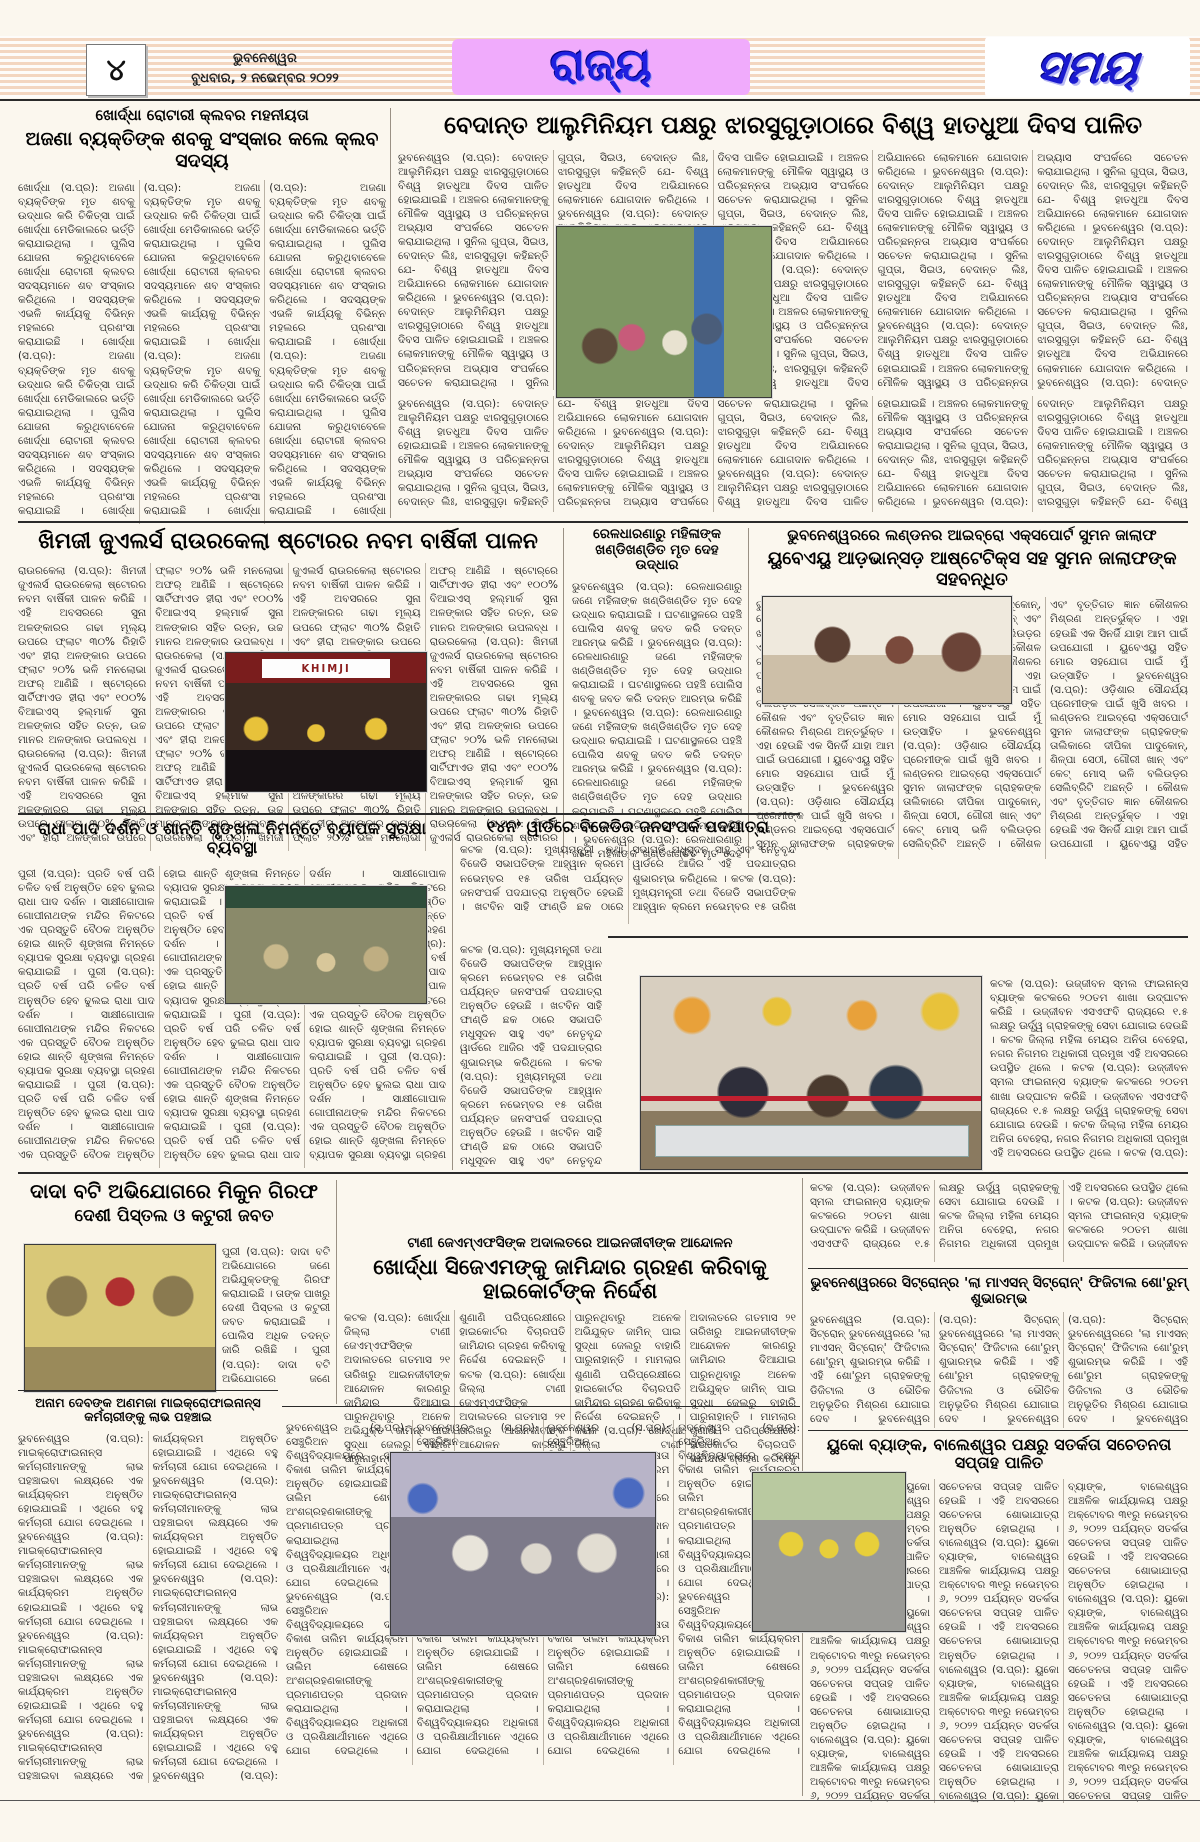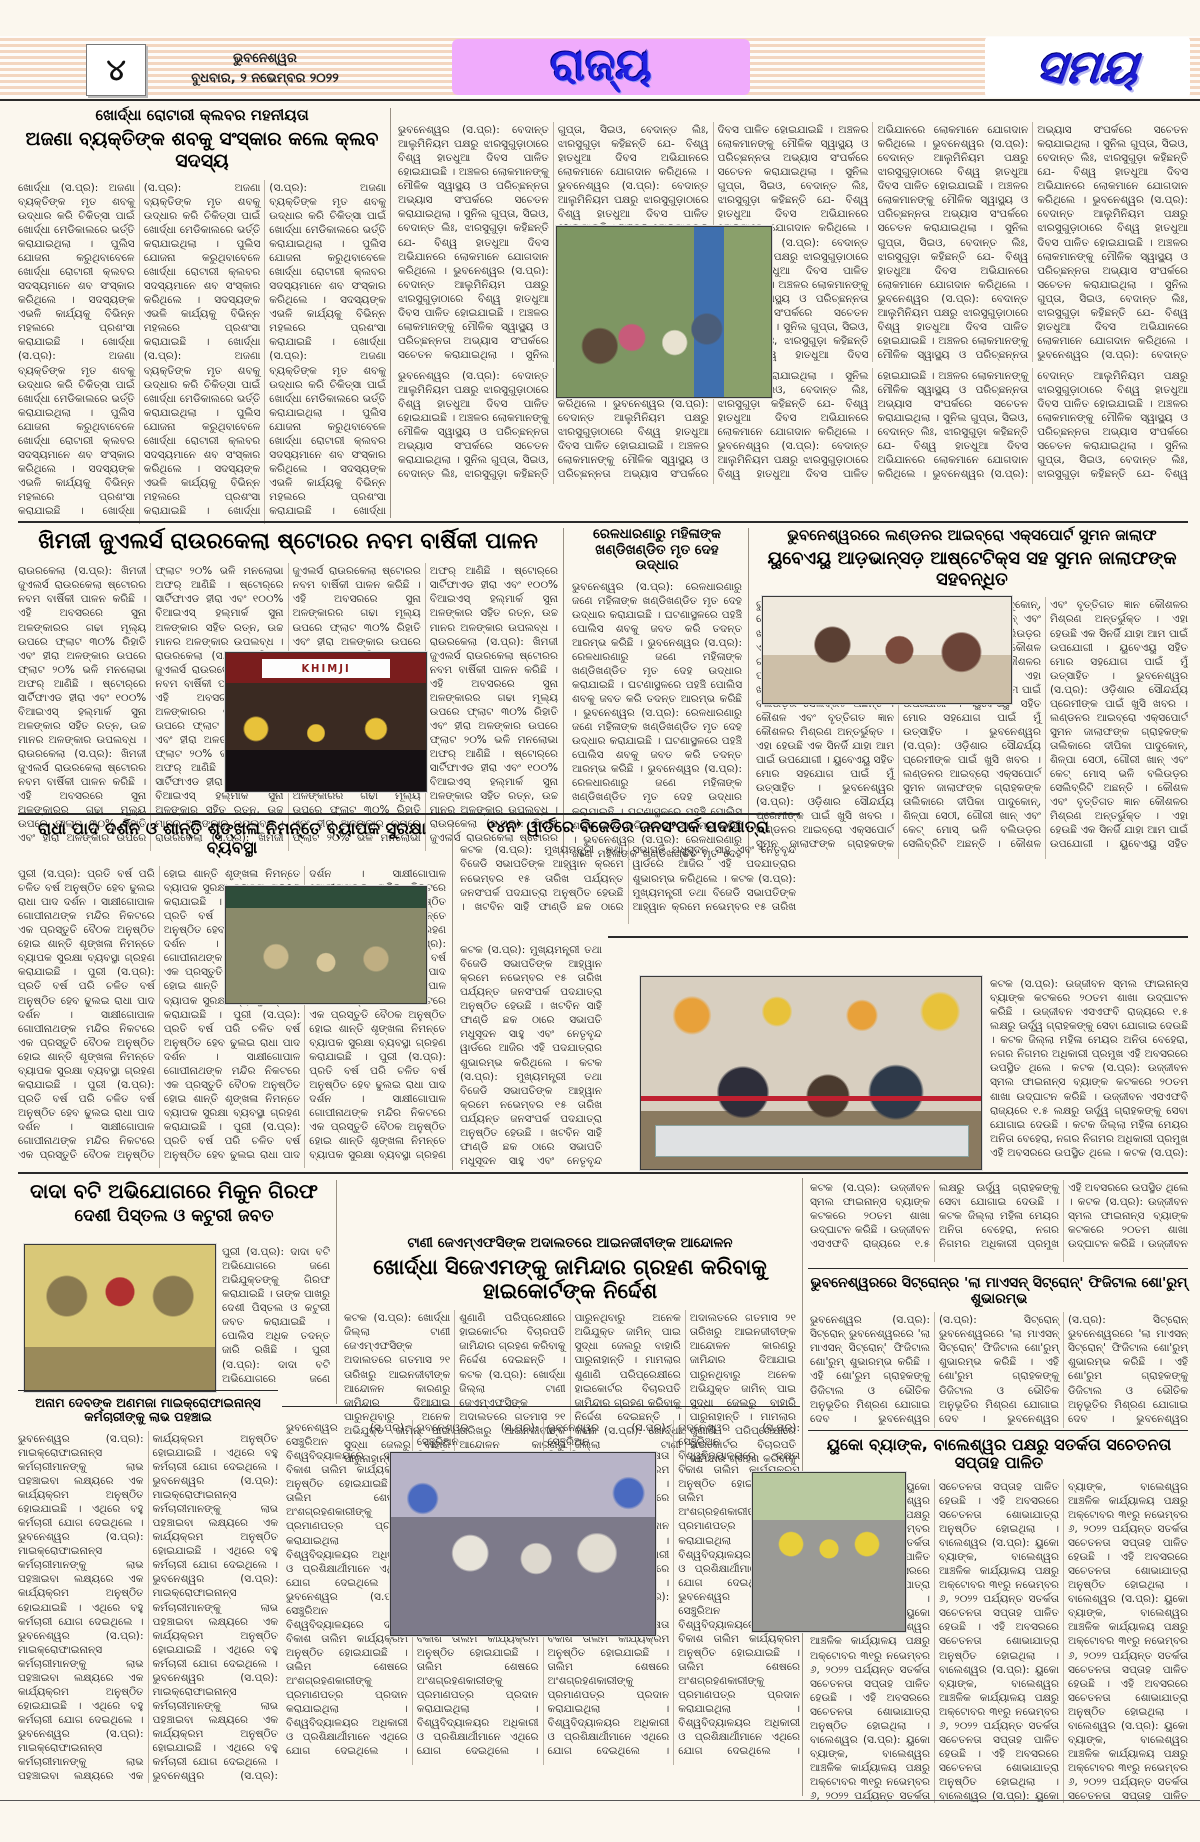--- a/index.html
+++ b/index.html
@@ -104,20 +104,21 @@
   <div class="hr" style="left:0;top:99px;width:1200px;"></div>
 
   <div class="art" style="left:18px;top:106px;width:368px;">
     <div class="kicker" style="font-size:15px;">ଖୋର୍ଦ୍ଧା ରୋଟାରୀ କ୍ଲବର ମହନୀୟତା</div>
     <div class="hl" style="font-size:19px;margin-top:4px;">ଅଜଣା ବ୍ୟକ୍ତିଙ୍କ ଶବକୁ ସଂସ୍କାର କଲେ କ୍ଲବ ସଦସ୍ୟ</div>
     <div class="body c3" style="margin-top:8px;height:344px;">ଖୋର୍ଦ୍ଧା (ସ.ପ୍ର): ଅଜଣା ବ୍ୟକ୍ତିଙ୍କ ମୃତ ଶବକୁ ଉଦ୍ଧାର କରି ଚିକିତ୍ସା ପାଇଁ ଖୋର୍ଦ୍ଧା ମେଡିକାଲରେ ଭର୍ତ୍ତି କରାଯାଇଥିଲା । ପୁଲିସ ଯୋଜନା କରୁଥିବାବେଳେ ଖୋର୍ଦ୍ଧା ରୋଟାରୀ କ୍ଲବର ସଦସ୍ୟମାନେ ଶବ ସଂସ୍କାର କରିଥିଲେ । ସଦସ୍ୟଙ୍କ ଏଭଳି କାର୍ଯ୍ୟକୁ ବିଭିନ୍ନ ମହଲରେ ପ୍ରଶଂସା କରାଯାଇଛି । ଖୋର୍ଦ୍ଧା (ସ.ପ୍ର): ଅଜଣା ବ୍ୟକ୍ତିଙ୍କ ମୃତ ଶବକୁ ଉଦ୍ଧାର କରି ଚିକିତ୍ସା ପାଇଁ ଖୋର୍ଦ୍ଧା ମେଡିକାଲରେ ଭର୍ତ୍ତି କରାଯାଇଥିଲା । ପୁଲିସ ଯୋଜନା କରୁଥିବାବେଳେ ଖୋର୍ଦ୍ଧା ରୋଟାରୀ କ୍ଲବର ସଦସ୍ୟମାନେ ଶବ ସଂସ୍କାର କରିଥିଲେ । ସଦସ୍ୟଙ୍କ ଏଭଳି କାର୍ଯ୍ୟକୁ ବିଭିନ୍ନ ମହଲରେ ପ୍ରଶଂସା କରାଯାଇଛି । ଖୋର୍ଦ୍ଧା (ସ.ପ୍ର): ଅଜଣା ବ୍ୟକ୍ତିଙ୍କ ମୃତ ଶବକୁ ଉଦ୍ଧାର କରି ଚିକିତ୍ସା ପାଇଁ ଖୋର୍ଦ୍ଧା ମେଡିକାଲରେ ଭର୍ତ୍ତି କରାଯାଇଥିଲା । ପୁଲିସ ଯୋଜନା କରୁଥିବାବେଳେ ଖୋର୍ଦ୍ଧା ରୋଟାରୀ କ୍ଲବର ସଦସ୍ୟମାନେ ଶବ ସଂସ୍କାର କରିଥିଲେ । ସଦସ୍ୟଙ୍କ ଏଭଳି କାର୍ଯ୍ୟକୁ ବିଭିନ୍ନ ମହଲରେ ପ୍ରଶଂସା କରାଯାଇଛି । ଖୋର୍ଦ୍ଧା (ସ.ପ୍ର): ଅଜଣା ବ୍ୟକ୍ତିଙ୍କ ମୃତ ଶବକୁ ଉଦ୍ଧାର କରି ଚିକିତ୍ସା ପାଇଁ ଖୋର୍ଦ୍ଧା ମେଡିକାଲରେ ଭର୍ତ୍ତି କରାଯାଇଥିଲା । ପୁଲିସ ଯୋଜନା କରୁଥିବାବେଳେ ଖୋର୍ଦ୍ଧା ରୋଟାରୀ କ୍ଲବର ସଦସ୍ୟମାନେ ଶବ ସଂସ୍କାର କରିଥିଲେ । ସଦସ୍ୟଙ୍କ ଏଭଳି କାର୍ଯ୍ୟକୁ ବିଭିନ୍ନ ମହଲରେ ପ୍ରଶଂସା କରାଯାଇଛି । ଖୋର୍ଦ୍ଧା (ସ.ପ୍ର): ଅଜଣା ବ୍ୟକ୍ତିଙ୍କ ମୃତ ଶବକୁ ଉଦ୍ଧାର କରି ଚିକିତ୍ସା ପାଇଁ ଖୋର୍ଦ୍ଧା ମେଡିକାଲରେ ଭର୍ତ୍ତି କରାଯାଇଥିଲା । ପୁଲିସ ଯୋଜନା କରୁଥିବାବେଳେ ଖୋର୍ଦ୍ଧା ରୋଟାରୀ କ୍ଲବର ସଦସ୍ୟମାନେ ଶବ ସଂସ୍କାର କରିଥିଲେ । ସଦସ୍ୟଙ୍କ ଏଭଳି କାର୍ଯ୍ୟକୁ ବିଭିନ୍ନ ମହଲରେ ପ୍ରଶଂସା କରାଯାଇଛି । ଖୋର୍ଦ୍ଧା (ସ.ପ୍ର): ଅଜଣା ବ୍ୟକ୍ତିଙ୍କ ମୃତ ଶବକୁ ଉଦ୍ଧାର କରି ଚିକିତ୍ସା ପାଇଁ ଖୋର୍ଦ୍ଧା ମେଡିକାଲରେ ଭର୍ତ୍ତି କରାଯାଇଥିଲା । ପୁଲିସ ଯୋଜନା କରୁଥିବାବେଳେ ଖୋର୍ଦ୍ଧା ରୋଟାରୀ କ୍ଲବର ସଦସ୍ୟମାନେ ଶବ ସଂସ୍କାର କରିଥିଲେ । ସଦସ୍ୟଙ୍କ ଏଭଳି କାର୍ଯ୍ୟକୁ ବିଭିନ୍ନ ମହଲରେ ପ୍ରଶଂସା କରାଯାଇଛି । ଖୋର୍ଦ୍ଧା (ସ.ପ୍ର): ଅଜଣା ବ୍ୟକ୍ତିଙ୍କ ମୃତ ଶବକୁ ଉଦ୍ଧାର କରି ଚିକିତ୍ସା ପାଇଁ ଖୋର୍ଦ୍ଧା ମେଡିକାଲରେ ଭର୍ତ୍ତି କରାଯାଇଥିଲା । ପୁଲିସ ଯୋଜନା କରୁଥିବାବେଳେ ଖୋର୍ଦ୍ଧା ରୋଟାରୀ କ୍ଲବର ସଦସ୍ୟମାନେ ଶବ ସଂସ୍କାର କରିଥିଲେ । ସଦସ୍ୟଙ୍କ ଏଭଳି କାର୍ଯ୍ୟକୁ ବିଭିନ୍ନ ମହଲରେ ପ୍ରଶଂସା କରାଯାଇଛି । ଖୋର୍ଦ୍ଧା (ସ.ପ୍ର): ଅଜଣା ବ୍ୟକ୍ତିଙ୍କ ମୃତ ଶବକୁ ଉଦ୍ଧାର କରି ଚିକିତ୍ସା ପାଇଁ ଖୋର୍ଦ୍ଧା ମେଡିକାଲରେ ଭର୍ତ୍ତି କରାଯାଇଥିଲା । ପୁଲିସ ଯୋଜନା କରୁଥିବାବେଳେ ଖୋର୍ଦ୍ଧା ରୋଟାରୀ କ୍ଲବର ସଦସ୍ୟମାନେ ଶବ ସଂସ୍କାର କରିଥିଲେ । ସଦସ୍ୟଙ୍କ ଏଭଳି କାର୍ଯ୍ୟକୁ ବିଭିନ୍ନ ମହଲରେ ପ୍ରଶଂସା କରାଯାଇଛି । ଖୋର୍ଦ୍ଧା (ସ.ପ୍ର): ଅଜଣା ବ୍ୟକ୍ତିଙ୍କ ମୃତ ଶବକୁ ଉଦ୍ଧାର କରି ଚିକିତ୍ସା ପାଇଁ ଖୋର୍ଦ୍ଧା ମେଡିକାଲରେ ଭର୍ତ୍ତି କରାଯାଇଥିଲା । ପୁଲିସ ଯୋଜନା କରୁଥିବାବେଳେ ଖୋର୍ଦ୍ଧା ରୋଟାରୀ କ୍ଲବର ସଦସ୍ୟମାନେ ଶବ ସଂସ୍କାର କରିଥିଲେ । ସଦସ୍ୟଙ୍କ ଏଭଳି କାର୍ଯ୍ୟକୁ ବିଭିନ୍ନ ମହଲରେ ପ୍ରଶଂସା କରାଯାଇଛି । ଖୋର୍ଦ୍ଧା (ସ.ପ୍ର): ଅଜଣା ବ୍ୟକ୍ତିଙ୍କ ମୃତ ଶବକୁ ଉଦ୍ଧାର କରି ଚିକିତ୍ସା ପାଇଁ ଖୋର୍ଦ୍ଧା ମେଡିକାଲରେ ଭର୍ତ୍ତି କରାଯାଇଥିଲା । ପୁଲିସ ଯୋଜନା କରୁଥିବାବେଳେ ଖୋର୍ଦ୍ଧା ରୋଟାରୀ କ୍ଲବର ସଦସ୍ୟମାନେ ଶବ ସଂସ୍କାର କରିଥିଲେ । ସଦସ୍ୟଙ୍କ ଏଭଳି କାର୍ଯ୍ୟକୁ ବିଭିନ୍ନ ମହଲରେ ପ୍ରଶଂସା କରାଯାଇଛି । ଖୋର୍ଦ୍ଧା (ସ.ପ୍ର): ଅଜଣା ବ୍ୟକ୍ତିଙ୍କ ମୃତ ଶବକୁ ଉଦ୍ଧାର କରି ଚିକିତ୍ସା ପାଇଁ ଖୋର୍ଦ୍ଧା ମେଡିକାଲରେ ଭର୍ତ୍ତି କରାଯାଇଥିଲା । ପୁଲିସ ଯୋଜନା କରୁଥିବାବେଳେ ଖୋର୍ଦ୍ଧା ରୋଟାରୀ କ୍ଲବର ସଦସ୍ୟମାନେ ଶବ ସଂସ୍କାର କରିଥିଲେ । ସଦସ୍ୟଙ୍କ ଏଭଳି କାର୍ଯ୍ୟକୁ ବିଭିନ୍ନ ମହଲରେ ପ୍ରଶଂସା କରାଯାଇଛି । ଖୋର୍ଦ୍ଧା (ସ.ପ୍ର): ଅଜଣା ବ୍ୟକ୍ତିଙ୍କ ମୃତ ଶବକୁ ଉଦ୍ଧାର କରି ଚିକିତ୍ସା ପାଇଁ ଖୋର୍ଦ୍ଧା ମେଡିକାଲରେ ଭର୍ତ୍ତି କରାଯାଇଥିଲା । ପୁଲିସ ଯୋଜନା କରୁଥିବାବେଳେ ଖୋର୍ଦ୍ଧା ରୋଟାରୀ କ୍ଲବର ସଦସ୍ୟମାନେ ଶବ ସଂସ୍କାର କରିଥିଲେ । ସଦସ୍ୟଙ୍କ ଏଭଳି କାର୍ଯ୍ୟକୁ ବିଭିନ୍ନ ମହଲରେ ପ୍ରଶଂସା କରାଯାଇଛି । ଖୋର୍ଦ୍ଧା (ସ.ପ୍ର): ଅଜଣା ବ୍ୟକ୍ତିଙ୍କ ମୃତ ଶବକୁ ଉଦ୍ଧାର କରି ଚିକିତ୍ସା ପାଇଁ ଖୋର୍ଦ୍ଧା ମେଡିକାଲରେ ଭର୍ତ୍ତି କରାଯାଇଥିଲା । ପୁଲିସ ଯୋଜନା କରୁଥିବାବେଳେ ଖୋର୍ଦ୍ଧା ରୋଟାରୀ କ୍ଲବର ସଦସ୍ୟମାନେ ଶବ ସଂସ୍କାର କରିଥିଲେ । ସଦସ୍ୟଙ୍କ ଏଭଳି କାର୍ଯ୍ୟକୁ ବିଭିନ୍ନ ମହଲରେ ପ୍ରଶଂସା କରାଯାଇଛି । ଖୋର୍ଦ୍ଧା (ସ.ପ୍ର): ଅଜଣା ବ୍ୟକ୍ତିଙ୍କ ମୃତ ଶବକୁ ଉଦ୍ଧାର କରି ଚିକିତ୍ସା ପାଇଁ ଖୋର୍ଦ୍ଧା ମେଡିକାଲରେ ଭର୍ତ୍ତି କରାଯାଇଥିଲା । ପୁଲିସ ଯୋଜନା କରୁଥିବାବେଳେ ଖୋର୍ଦ୍ଧା ରୋଟାରୀ କ୍ଲବର ସଦସ୍ୟମାନେ ଶବ ସଂସ୍କାର କରିଥିଲେ । ସଦସ୍ୟଙ୍କ ଏଭଳି କାର୍ଯ୍ୟକୁ ବିଭିନ୍ନ ମହଲରେ ପ୍ରଶଂସା କରାଯାଇଛି ।</div>
   </div>
   <div class="vr" style="left:390px;top:108px;height:410px;"></div>
 
   <div class="art" style="left:398px;top:112px;width:790px;">
+    <div class="hl" style="font-size:24px;">ବେଦାନ୍ତ ଆଲୁମିନିୟମ ପକ୍ଷରୁ ଝାରସୁଗୁଡ଼ାଠାରେ ବିଶ୍ୱ ହାତଧୁଆ ଦିବସ ପାଳିତ</div>
     <div class="body c5" style="margin-top:10px;height:240px;">ଭୁବନେଶ୍ୱର (ସ.ପ୍ର): ବେଦାନ୍ତ ଆଲୁମିନିୟମ ପକ୍ଷରୁ ଝାରସୁଗୁଡ଼ାଠାରେ ବିଶ୍ୱ ହାତଧୁଆ ଦିବସ ପାଳିତ ହୋଇଯାଇଛି । ଅଞ୍ଚଳର ଲୋକମାନଙ୍କୁ ମୌଳିକ ସ୍ୱାସ୍ଥ୍ୟ ଓ ପରିଚ୍ଛନ୍ନତା ଅଭ୍ୟାସ ସଂପର୍କରେ ସଚେତନ କରାଯାଇଥିଲା । ସୁନିଲ ଗୁପ୍ତା, ସିଇଓ, ବେଦାନ୍ତ ଲିଃ, ଝାରସୁଗୁଡ଼ା କହିଛନ୍ତି ଯେ- ବିଶ୍ୱ ହାତଧୁଆ ଦିବସ ଅଭିଯାନରେ ଲୋକମାନେ ଯୋଗଦାନ କରିଥିଲେ । ଭୁବନେଶ୍ୱର (ସ.ପ୍ର): ବେଦାନ୍ତ ଆଲୁମିନିୟମ ପକ୍ଷରୁ ଝାରସୁଗୁଡ଼ାଠାରେ ବିଶ୍ୱ ହାତଧୁଆ ଦିବସ ପାଳିତ ହୋଇଯାଇଛି । ଅଞ୍ଚଳର ଲୋକମାନଙ୍କୁ ମୌଳିକ ସ୍ୱାସ୍ଥ୍ୟ ଓ ପରିଚ୍ଛନ୍ନତା ଅଭ୍ୟାସ ସଂପର୍କରେ ସଚେତନ କରାଯାଇଥିଲା । ସୁନିଲ ଗୁପ୍ତା, ସିଇଓ, ବେଦାନ୍ତ ଲିଃ, ଝାରସୁଗୁଡ଼ା କହିଛନ୍ତି ଯେ- ବିଶ୍ୱ ହାତଧୁଆ ଦିବସ ଅଭିଯାନରେ ଲୋକମାନେ ଯୋଗଦାନ କରିଥିଲେ । ଭୁବନେଶ୍ୱର (ସ.ପ୍ର): ବେଦାନ୍ତ ଆଲୁମିନିୟମ ପକ୍ଷରୁ ଝାରସୁଗୁଡ଼ାଠାରେ ବିଶ୍ୱ ହାତଧୁଆ ଦିବସ ପାଳିତ ହୋଇଯାଇଛି । ଅଞ୍ଚଳର ଲୋକମାନଙ୍କୁ ମୌଳିକ ସ୍ୱାସ୍ଥ୍ୟ ଓ ପରିଚ୍ଛନ୍ନତା ଅଭ୍ୟାସ ସଂପର୍କରେ ସଚେତନ କରାଯାଇଥିଲା । ସୁନିଲ ଗୁପ୍ତା, ସିଇଓ, ବେଦାନ୍ତ ଲିଃ, ଝାରସୁଗୁଡ଼ା କହିଛନ୍ତି ଯେ- ବିଶ୍ୱ ହାତଧୁଆ ଦିବସ ଅଭିଯାନରେ ଲୋକମାନେ ଯୋଗଦାନ କରିଥିଲେ । ଭୁବନେଶ୍ୱର (ସ.ପ୍ର): ବେଦାନ୍ତ ଆଲୁମିନିୟମ ପକ୍ଷରୁ ଝାରସୁଗୁଡ଼ାଠାରେ ବିଶ୍ୱ ହାତଧୁଆ ଦିବସ ପାଳିତ ହୋଇଯାଇଛି । ଅଞ୍ଚଳର ଲୋକମାନଙ୍କୁ ମୌଳିକ ସ୍ୱାସ୍ଥ୍ୟ ଓ ପରିଚ୍ଛନ୍ନତା ଅଭ୍ୟାସ ସଂପର୍କରେ ସଚେତନ କରାଯାଇଥିଲା । ସୁନିଲ ଗୁପ୍ତା, ସିଇଓ, ବେଦାନ୍ତ ଲିଃ, ଝାରସୁଗୁଡ଼ା କହିଛନ୍ତି ଯେ- ବିଶ୍ୱ ହାତଧୁଆ ଦିବସ ଅଭିଯାନରେ ଲୋକମାନେ ଯୋଗଦାନ କରିଥିଲେ । ଭୁବନେଶ୍ୱର (ସ.ପ୍ର): ବେଦାନ୍ତ ଆଲୁମିନିୟମ ପକ୍ଷରୁ ଝାରସୁଗୁଡ଼ାଠାରେ ବିଶ୍ୱ ହାତଧୁଆ ଦିବସ ପାଳିତ ହୋଇଯାଇଛି । ଅଞ୍ଚଳର ଲୋକମାନଙ୍କୁ ମୌଳିକ ସ୍ୱାସ୍ଥ୍ୟ ଓ ପରିଚ୍ଛନ୍ନତା ଅଭ୍ୟାସ ସଂପର୍କରେ ସଚେତନ କରାଯାଇଥିଲା । ସୁନିଲ ଗୁପ୍ତା, ସିଇଓ, ବେଦାନ୍ତ ଲିଃ, ଝାରସୁଗୁଡ଼ା କହିଛନ୍ତି ଯେ- ବିଶ୍ୱ ହାତଧୁଆ ଦିବସ ଅଭିଯାନରେ ଲୋକମାନେ ଯୋଗଦାନ କରିଥିଲେ । ଭୁବନେଶ୍ୱର (ସ.ପ୍ର): ବେଦାନ୍ତ ଆଲୁମିନିୟମ ପକ୍ଷରୁ ଝାରସୁଗୁଡ଼ାଠାରେ ବିଶ୍ୱ ହାତଧୁଆ ଦିବସ ପାଳିତ ହୋଇଯାଇଛି । ଅଞ୍ଚଳର ଲୋକମାନଙ୍କୁ ମୌଳିକ ସ୍ୱାସ୍ଥ୍ୟ ଓ ପରିଚ୍ଛନ୍ନତା ଅଭ୍ୟାସ ସଂପର୍କରେ ସଚେତନ କରାଯାଇଥିଲା । ସୁନିଲ ଗୁପ୍ତା, ସିଇଓ, ବେଦାନ୍ତ ଲିଃ, ଝାରସୁଗୁଡ଼ା କହିଛନ୍ତି ଯେ- ବିଶ୍ୱ ହାତଧୁଆ ଦିବସ ଅଭିଯାନରେ ଲୋକମାନେ ଯୋଗଦାନ କରିଥିଲେ । ଭୁବନେଶ୍ୱର (ସ.ପ୍ର): ବେଦାନ୍ତ ଆଲୁମିନିୟମ ପକ୍ଷରୁ ଝାରସୁଗୁଡ଼ାଠାରେ ବିଶ୍ୱ ହାତଧୁଆ ଦିବସ ପାଳିତ ହୋଇଯାଇଛି । ଅଞ୍ଚଳର ଲୋକମାନଙ୍କୁ ମୌଳିକ ସ୍ୱାସ୍ଥ୍ୟ ଓ ପରିଚ୍ଛନ୍ନତା ଅଭ୍ୟାସ ସଂପର୍କରେ ସଚେତନ କରାଯାଇଥିଲା । ସୁନିଲ ଗୁପ୍ତା, ସିଇଓ, ବେଦାନ୍ତ ଲିଃ, ଝାରସୁଗୁଡ଼ା କହିଛନ୍ତି ଯେ- ବିଶ୍ୱ ହାତଧୁଆ ଦିବସ ଅଭିଯାନରେ ଲୋକମାନେ ଯୋଗଦାନ କରିଥିଲେ । ଭୁବନେଶ୍ୱର (ସ.ପ୍ର): ବେଦାନ୍ତ ଆଲୁମିନିୟମ ପକ୍ଷରୁ ଝାରସୁଗୁଡ଼ାଠାରେ ବିଶ୍ୱ ହାତଧୁଆ ଦିବସ ପାଳିତ ହୋଇଯାଇଛି । ଅଞ୍ଚଳର ଲୋକମାନଙ୍କୁ ମୌଳିକ ସ୍ୱାସ୍ଥ୍ୟ ଓ ପରିଚ୍ଛନ୍ନତା ଅଭ୍ୟାସ ସଂପର୍କରେ ସଚେତନ କରାଯାଇଥିଲା । ସୁନିଲ ଗୁପ୍ତା, ସିଇଓ, ବେଦାନ୍ତ ଲିଃ, ଝାରସୁଗୁଡ଼ା କହିଛନ୍ତି ଯେ- ବିଶ୍ୱ ହାତଧୁଆ ଦିବସ ଅଭିଯାନରେ ଲୋକମାନେ ଯୋଗଦାନ କରିଥିଲେ । ଭୁବନେଶ୍ୱର (ସ.ପ୍ର): ବେଦାନ୍ତ ଆଲୁମିନିୟମ ପକ୍ଷରୁ ଝାରସୁଗୁଡ଼ାଠାରେ ବିଶ୍ୱ ହାତଧୁଆ ଦିବସ ପାଳିତ ହୋଇଯାଇଛି । ଅଞ୍ଚଳର ଲୋକମାନଙ୍କୁ ମୌଳିକ ସ୍ୱାସ୍ଥ୍ୟ ଓ ପରିଚ୍ଛନ୍ନତା ଅଭ୍ୟାସ ସଂପର୍କରେ ସଚେତନ କରାଯାଇଥିଲା । ସୁନିଲ ଗୁପ୍ତା, ସିଇଓ, ବେଦାନ୍ତ ଲିଃ, ଝାରସୁଗୁଡ଼ା କହିଛନ୍ତି ଯେ- ବିଶ୍ୱ ହାତଧୁଆ ଦିବସ ଅଭିଯାନରେ ଲୋକମାନେ ଯୋଗଦାନ କରିଥିଲେ । ଭୁବନେଶ୍ୱର (ସ.ପ୍ର): ବେଦାନ୍ତ ଆଲୁମିନିୟମ ପକ୍ଷରୁ ଝାରସୁଗୁଡ଼ାଠାରେ ବିଶ୍ୱ ହାତଧୁଆ ଦିବସ ପାଳିତ ହୋଇଯାଇଛି । ଅଞ୍ଚଳର ଲୋକମାନଙ୍କୁ ମୌଳିକ ସ୍ୱାସ୍ଥ୍ୟ ଓ ପରିଚ୍ଛନ୍ନତା ଅଭ୍ୟାସ ସଂପର୍କରେ ସଚେତନ କରାଯାଇଥିଲା । ସୁନିଲ ଗୁପ୍ତା, ସିଇଓ, ବେଦାନ୍ତ ଲିଃ, ଝାରସୁଗୁଡ଼ା କହିଛନ୍ତି ଯେ- ବିଶ୍ୱ ହାତଧୁଆ ଦିବସ ଅଭିଯାନରେ ଲୋକମାନେ ଯୋଗଦାନ କରିଥିଲେ । ଭୁବନେଶ୍ୱର (ସ.ପ୍ର): ବେଦାନ୍ତ ଆଲୁମିନିୟମ ପକ୍ଷରୁ ଝାରସୁଗୁଡ଼ାଠାରେ ବିଶ୍ୱ ହାତଧୁଆ ଦିବସ ପାଳିତ ହୋଇଯାଇଛି । ଅଞ୍ଚଳର ଲୋକମାନଙ୍କୁ ମୌଳିକ ସ୍ୱାସ୍ଥ୍ୟ ଓ ପରିଚ୍ଛନ୍ନତା ଅଭ୍ୟାସ ସଂପର୍କରେ ସଚେତନ କରାଯାଇଥିଲା । ସୁନିଲ ଗୁପ୍ତା, ସିଇଓ, ବେଦାନ୍ତ ଲିଃ, ଝାରସୁଗୁଡ଼ା କହିଛନ୍ତି ଯେ- ବିଶ୍ୱ ହାତଧୁଆ ଦିବସ ଅଭିଯାନରେ ଲୋକମାନେ ଯୋଗଦାନ କରିଥିଲେ । ଭୁବନେଶ୍ୱର (ସ.ପ୍ର): ବେଦାନ୍ତ ଆଲୁମିନିୟମ ପକ୍ଷରୁ ଝାରସୁଗୁଡ଼ାଠାରେ ବିଶ୍ୱ ହାତଧୁଆ ଦିବସ ପାଳିତ ହୋଇଯାଇଛି । ଅଞ୍ଚଳର ଲୋକମାନଙ୍କୁ ମୌଳିକ ସ୍ୱାସ୍ଥ୍ୟ ଓ ପରିଚ୍ଛନ୍ନତା ଅଭ୍ୟାସ ସଂପର୍କରେ ସଚେତନ କରାଯାଇଥିଲା । ସୁନିଲ ଗୁପ୍ତା, ସିଇଓ, ବେଦାନ୍ତ ଲିଃ, ଝାରସୁଗୁଡ଼ା କହିଛନ୍ତି ଯେ- ବିଶ୍ୱ ହାତଧୁଆ ଦିବସ ଅଭିଯାନରେ ଲୋକମାନେ ଯୋଗଦାନ କରିଥିଲେ । ଭୁବନେଶ୍ୱର (ସ.ପ୍ର): ବେଦାନ୍ତ ଆଲୁମିନିୟମ ପକ୍ଷରୁ ଝାରସୁଗୁଡ଼ାଠାରେ ବିଶ୍ୱ ହାତଧୁଆ ଦିବସ ପାଳିତ ହୋଇଯାଇଛି । ଅଞ୍ଚଳର ଲୋକମାନଙ୍କୁ ମୌଳିକ ସ୍ୱାସ୍ଥ୍ୟ ଓ ପରିଚ୍ଛନ୍ନତା ଅଭ୍ୟାସ ସଂପର୍କରେ ସଚେତନ କରାଯାଇଥିଲା । ସୁନିଲ ଗୁପ୍ତା, ସିଇଓ, ବେଦାନ୍ତ ଲିଃ, ଝାରସୁଗୁଡ଼ା କହିଛନ୍ତି ଯେ- ବିଶ୍ୱ ହାତଧୁଆ ଦିବସ ଅଭିଯାନରେ ଲୋକମାନେ ଯୋଗଦାନ କରିଥିଲେ । ଭୁବନେଶ୍ୱର (ସ.ପ୍ର): ବେଦାନ୍ତ ଆଲୁମିନିୟମ ପକ୍ଷରୁ ଝାରସୁଗୁଡ଼ାଠାରେ ବିଶ୍ୱ ହାତଧୁଆ ଦିବସ ପାଳିତ ହୋଇଯାଇଛି । ଅଞ୍ଚଳର ଲୋକମାନଙ୍କୁ ମୌଳିକ ସ୍ୱାସ୍ଥ୍ୟ ଓ ପରିଚ୍ଛନ୍ନତା ଅଭ୍ୟାସ ସଂପର୍କରେ ସଚେତନ କରାଯାଇଥିଲା । ସୁନିଲ ଗୁପ୍ତା, ସିଇଓ, ବେଦାନ୍ତ ଲିଃ, ଝାରସୁଗୁଡ଼ା କହିଛନ୍ତି ଯେ- ବିଶ୍ୱ ହାତଧୁଆ ଦିବସ ଅଭିଯାନରେ ଲୋକମାନେ ଯୋଗଦାନ କରିଥିଲେ ।</div>
     <div class="body c5" style="margin-top:6px;height:116px;">ଭୁବନେଶ୍ୱର (ସ.ପ୍ର): ବେଦାନ୍ତ ଆଲୁମିନିୟମ ପକ୍ଷରୁ ଝାରସୁଗୁଡ଼ାଠାରେ ବିଶ୍ୱ ହାତଧୁଆ ଦିବସ ପାଳିତ ହୋଇଯାଇଛି । ଅଞ୍ଚଳର ଲୋକମାନଙ୍କୁ ମୌଳିକ ସ୍ୱାସ୍ଥ୍ୟ ଓ ପରିଚ୍ଛନ୍ନତା ଅଭ୍ୟାସ ସଂପର୍କରେ ସଚେତନ କରାଯାଇଥିଲା । ସୁନିଲ ଗୁପ୍ତା, ସିଇଓ, ବେଦାନ୍ତ ଲିଃ, ଝାରସୁଗୁଡ଼ା କହିଛନ୍ତି ଯେ- ବିଶ୍ୱ ହାତଧୁଆ ଦିବସ ଅଭିଯାନରେ ଲୋକମାନେ ଯୋଗଦାନ କରିଥିଲେ । ଭୁବନେଶ୍ୱର (ସ.ପ୍ର): ବେଦାନ୍ତ ଆଲୁମିନିୟମ ପକ୍ଷରୁ ଝାରସୁଗୁଡ଼ାଠାରେ ବିଶ୍ୱ ହାତଧୁଆ ଦିବସ ପାଳିତ ହୋଇଯାଇଛି । ଅଞ୍ଚଳର ଲୋକମାନଙ୍କୁ ମୌଳିକ ସ୍ୱାସ୍ଥ୍ୟ ଓ ପରିଚ୍ଛନ୍ନତା ଅଭ୍ୟାସ ସଂପର୍କରେ ସଚେତନ କରାଯାଇଥିଲା । ସୁନିଲ ଗୁପ୍ତା, ସିଇଓ, ବେଦାନ୍ତ ଲିଃ, ଝାରସୁଗୁଡ଼ା କହିଛନ୍ତି ଯେ- ବିଶ୍ୱ ହାତଧୁଆ ଦିବସ ଅଭିଯାନରେ ଲୋକମାନେ ଯୋଗଦାନ କରିଥିଲେ । ଭୁବନେଶ୍ୱର (ସ.ପ୍ର): ବେଦାନ୍ତ ଆଲୁମିନିୟମ ପକ୍ଷରୁ ଝାରସୁଗୁଡ଼ାଠାରେ ବିଶ୍ୱ ହାତଧୁଆ ଦିବସ ପାଳିତ ହୋଇଯାଇଛି । ଅଞ୍ଚଳର ଲୋକମାନଙ୍କୁ ମୌଳିକ ସ୍ୱାସ୍ଥ୍ୟ ଓ ପରିଚ୍ଛନ୍ନତା ଅଭ୍ୟାସ ସଂପର୍କରେ ସଚେତନ କରାଯାଇଥିଲା । ସୁନିଲ ଗୁପ୍ତା, ସିଇଓ, ବେଦାନ୍ତ ଲିଃ, ଝାରସୁଗୁଡ଼ା କହିଛନ୍ତି ଯେ- ବିଶ୍ୱ ହାତଧୁଆ ଦିବସ ଅଭିଯାନରେ ଲୋକମାନେ ଯୋଗଦାନ କରିଥିଲେ । ଭୁବନେଶ୍ୱର (ସ.ପ୍ର): ବେଦାନ୍ତ ଆଲୁମିନିୟମ ପକ୍ଷରୁ ଝାରସୁଗୁଡ଼ାଠାରେ ବିଶ୍ୱ ହାତଧୁଆ ଦିବସ ପାଳିତ ହୋଇଯାଇଛି । ଅଞ୍ଚଳର ଲୋକମାନଙ୍କୁ ମୌଳିକ ସ୍ୱାସ୍ଥ୍ୟ ଓ ପରିଚ୍ଛନ୍ନତା ଅଭ୍ୟାସ ସଂପର୍କରେ ସଚେତନ କରାଯାଇଥିଲା । ସୁନିଲ ଗୁପ୍ତା, ସିଇଓ, ବେଦାନ୍ତ ଲିଃ, ଝାରସୁଗୁଡ଼ା କହିଛନ୍ତି ଯେ- ବିଶ୍ୱ ହାତଧୁଆ ଦିବସ ଅଭିଯାନରେ ଲୋକମାନେ ଯୋଗଦାନ କରିଥିଲେ । ଭୁବନେଶ୍ୱର (ସ.ପ୍ର): ବେଦାନ୍ତ ଆଲୁମିନିୟମ ପକ୍ଷରୁ ଝାରସୁଗୁଡ଼ାଠାରେ ବିଶ୍ୱ ହାତଧୁଆ ଦିବସ ପାଳିତ ହୋଇଯାଇଛି । ଅଞ୍ଚଳର ଲୋକମାନଙ୍କୁ ମୌଳିକ ସ୍ୱାସ୍ଥ୍ୟ ଓ ପରିଚ୍ଛନ୍ନତା ଅଭ୍ୟାସ ସଂପର୍କରେ ସଚେତନ କରାଯାଇଥିଲା । ସୁନିଲ ଗୁପ୍ତା, ସିଇଓ, ବେଦାନ୍ତ ଲିଃ, ଝାରସୁଗୁଡ଼ା କହିଛନ୍ତି ଯେ- ବିଶ୍ୱ ହାତଧୁଆ ଦିବସ ଅଭିଯାନରେ ଲୋକମାନେ ଯୋଗଦାନ କରିଥିଲେ । ଭୁବନେଶ୍ୱର (ସ.ପ୍ର): ବେଦାନ୍ତ ଆଲୁମିନିୟମ ପକ୍ଷରୁ ଝାରସୁଗୁଡ଼ାଠାରେ ବିଶ୍ୱ ହାତଧୁଆ ଦିବସ ପାଳିତ ହୋଇଯାଇଛି । ଅଞ୍ଚଳର ଲୋକମାନଙ୍କୁ ମୌଳିକ ସ୍ୱାସ୍ଥ୍ୟ ଓ ପରିଚ୍ଛନ୍ନତା ଅଭ୍ୟାସ ସଂପର୍କରେ ସଚେତନ କରାଯାଇଥିଲା । ସୁନିଲ ଗୁପ୍ତା, ସିଇଓ, ବେଦାନ୍ତ ଲିଃ, ଝାରସୁଗୁଡ଼ା କହିଛନ୍ତି ଯେ- ବିଶ୍ୱ ହାତଧୁଆ ଦିବସ ଅଭିଯାନରେ ଲୋକମାନେ ଯୋଗଦାନ କରିଥିଲେ । ଭୁବନେଶ୍ୱର (ସ.ପ୍ର): ବେଦାନ୍ତ ଆଲୁମିନିୟମ ପକ୍ଷରୁ ଝାରସୁଗୁଡ଼ାଠାରେ ବିଶ୍ୱ ହାତଧୁଆ ଦିବସ ପାଳିତ ହୋଇଯାଇଛି । ଅଞ୍ଚଳର ଲୋକମାନଙ୍କୁ ମୌଳିକ ସ୍ୱାସ୍ଥ୍ୟ ଓ ପରିଚ୍ଛନ୍ନତା ଅଭ୍ୟାସ ସଂପର୍କରେ ସଚେତନ କରାଯାଇଥିଲା । ସୁନିଲ ଗୁପ୍ତା, ସିଇଓ, ବେଦାନ୍ତ ଲିଃ, ଝାରସୁଗୁଡ଼ା କହିଛନ୍ତି ଯେ- ବିଶ୍ୱ ହାତଧୁଆ ଦିବସ ଅଭିଯାନରେ ଲୋକମାନେ ଯୋଗଦାନ କରିଥିଲେ । ଭୁବନେଶ୍ୱର (ସ.ପ୍ର): ବେଦାନ୍ତ ଆଲୁମିନିୟମ ପକ୍ଷରୁ ଝାରସୁଗୁଡ଼ାଠାରେ ବିଶ୍ୱ ହାତଧୁଆ ଦିବସ ପାଳିତ ହୋଇଯାଇଛି । ଅଞ୍ଚଳର ଲୋକମାନଙ୍କୁ ମୌଳିକ ସ୍ୱାସ୍ଥ୍ୟ ଓ ପରିଚ୍ଛନ୍ନତା ଅଭ୍ୟାସ ସଂପର୍କରେ ସଚେତନ କରାଯାଇଥିଲା । ସୁନିଲ ଗୁପ୍ତା, ସିଇଓ, ବେଦାନ୍ତ ଲିଃ, ଝାରସୁଗୁଡ଼ା କହିଛନ୍ତି ଯେ- ବିଶ୍ୱ ହାତଧୁଆ ଦିବସ ଅଭିଯାନରେ ଲୋକମାନେ ଯୋଗଦାନ କରିଥିଲେ ।</div>
   </div>
   <div class="ph ph-vedanta" style="left:556px;top:226px;width:214px;height:170px;"></div>
 
   <div class="hr" style="left:18px;top:521px;width:1170px;"></div>
 
   <div class="art" style="left:18px;top:528px;width:540px;">
     <div class="hl" style="font-size:22px;">ଖିମଜୀ ଜୁଏଲର୍ସ ରାଉରକେଲା ଷ୍ଟୋରର ନବମ ବାର୍ଷିକୀ ପାଳନ</div>
     <div class="body c4" style="margin-top:10px;height:288px;">ରାଉରକେଲା (ସ.ପ୍ର): ଖିମଜୀ ଜୁଏଲର୍ସ ରାଉରକେଲା ଷ୍ଟୋରର ନବମ ବାର୍ଷିକୀ ପାଳନ କରିଛି । ଏହି ଅବସରରେ ସୁନା ଅଳଙ୍କାରର ଗଢା ମୂଲ୍ୟ ଉପରେ ଫ୍ଲାଟ ୩୦% ରିହାତି ଏବଂ ହୀରା ଅଳଙ୍କାର ଉପରେ ଫ୍ଲାଟ ୨୦% ଭଳି ମନଲୋଭା ଅଫର୍ ଆଣିଛି । ଷ୍ଟୋର୍‌ରେ ସାର୍ଟିଫାଏଡ ହୀରା ଏବଂ ୧୦୦% ବିଆଇଏସ୍ ହଲ୍‌ମାର୍କ ସୁନା ଅଳଙ୍କାର ସହିତ ରତ୍ନ, ଉଚ୍ଚ ମାନର ଅଳଙ୍କାର ଉପଲବ୍ଧ । ରାଉରକେଲା (ସ.ପ୍ର): ଖିମଜୀ ଜୁଏଲର୍ସ ରାଉରକେଲା ଷ୍ଟୋରର ନବମ ବାର୍ଷିକୀ ପାଳନ କରିଛି । ଏହି ଅବସରରେ ସୁନା ଅଳଙ୍କାରର ଗଢା ମୂଲ୍ୟ ଉପରେ ଫ୍ଲାଟ ୩୦% ରିହାତି ଏବଂ ହୀରା ଅଳଙ୍କାର ଉପରେ ଫ୍ଲାଟ ୨୦% ଭଳି ମନଲୋଭା ଅଫର୍ ଆଣିଛି । ଷ୍ଟୋର୍‌ରେ ସାର୍ଟିଫାଏଡ ହୀରା ଏବଂ ୧୦୦% ବିଆଇଏସ୍ ହଲ୍‌ମାର୍କ ସୁନା ଅଳଙ୍କାର ସହିତ ରତ୍ନ, ଉଚ୍ଚ ମାନର ଅଳଙ୍କାର ଉପଲବ୍ଧ । ରାଉରକେଲା (ସ.ପ୍ର): ଖିମଜୀ ଜୁଏଲର୍ସ ରାଉରକେଲା ଷ୍ଟୋରର ନବମ ବାର୍ଷିକୀ ପାଳନ କରିଛି । ଏହି ଅବସରରେ ସୁନା ଅଳଙ୍କାରର ଗଢା ମୂଲ୍ୟ ଉପରେ ଫ୍ଲାଟ ୩୦% ରିହାତି ଏବଂ ହୀରା ଅଳଙ୍କାର ଉପରେ ଫ୍ଲାଟ ୨୦% ଭଳି ମନଲୋଭା ଅଫର୍ ଆଣିଛି । ଷ୍ଟୋର୍‌ରେ ସାର୍ଟିଫାଏଡ ହୀରା ଏବଂ ୧୦୦% ବିଆଇଏସ୍ ହଲ୍‌ମାର୍କ ସୁନା ଅଳଙ୍କାର ସହିତ ରତ୍ନ, ଉଚ୍ଚ ମାନର ଅଳଙ୍କାର ଉପଲବ୍ଧ । ରାଉରକେଲା (ସ.ପ୍ର): ଖିମଜୀ ଜୁଏଲର୍ସ ରାଉରକେଲା ଷ୍ଟୋରର ନବମ ବାର୍ଷିକୀ ପାଳନ କରିଛି । ଏହି ଅବସରରେ ସୁନା ଅଳଙ୍କାରର ଗଢା ମୂଲ୍ୟ ଉପରେ ଫ୍ଲାଟ ୩୦% ରିହାତି ଏବଂ ହୀରା ଅଳଙ୍କାର ଉପରେ ଫ୍ଲାଟ ୨୦% ଭଳି ମନଲୋଭା ଅଫର୍ ଆଣିଛି । ଷ୍ଟୋର୍‌ରେ ସାର୍ଟିଫାଏଡ ହୀରା ଏବଂ ୧୦୦% ବିଆଇଏସ୍ ହଲ୍‌ମାର୍କ ସୁନା ଅଳଙ୍କାର ସହିତ ରତ୍ନ, ଉଚ୍ଚ ମାନର ଅଳଙ୍କାର ଉପଲବ୍ଧ । ରାଉରକେଲା (ସ.ପ୍ର): ଖିମଜୀ ଜୁଏଲର୍ସ ରାଉରକେଲା ଷ୍ଟୋରର ନବମ ବାର୍ଷିକୀ ପାଳନ କରିଛି । ଏହି ଅବସରରେ ସୁନା ଅଳଙ୍କାରର ଗଢା ମୂଲ୍ୟ ଉପରେ ଫ୍ଲାଟ ୩୦% ରିହାତି ଏବଂ ହୀରା ଅଳଙ୍କାର ଉପରେ ଫ୍ଲାଟ ୨୦% ଭଳି ମନଲୋଭା ଅଫର୍ ଆଣିଛି । ଷ୍ଟୋର୍‌ରେ ସାର୍ଟିଫାଏଡ ହୀରା ଏବଂ ୧୦୦% ବିଆଇଏସ୍ ହଲ୍‌ମାର୍କ ସୁନା ଅଳଙ୍କାର ସହିତ ରତ୍ନ, ଉଚ୍ଚ ମାନର ଅଳଙ୍କାର ଉପଲବ୍ଧ । ରାଉରକେଲା (ସ.ପ୍ର): ଖିମଜୀ ଜୁଏଲର୍ସ ରାଉରକେଲା ଷ୍ଟୋରର ନବମ ବାର୍ଷିକୀ ପାଳନ କରିଛି । ଏହି ଅବସରରେ ସୁନା ଅଳଙ୍କାରର ଗଢା ମୂଲ୍ୟ ଉପରେ ଫ୍ଲାଟ ୩୦% ରିହାତି ଏବଂ ହୀରା ଅଳଙ୍କାର ଉପରେ ଫ୍ଲାଟ ୨୦% ଭଳି ମନଲୋଭା ଅଫର୍ ଆଣିଛି । ଷ୍ଟୋର୍‌ରେ ସାର୍ଟିଫାଏଡ ହୀରା ଏବଂ ୧୦୦% ବିଆଇଏସ୍ ହଲ୍‌ମାର୍କ ସୁନା ଅଳଙ୍କାର ସହିତ ରତ୍ନ, ଉଚ୍ଚ ମାନର ଅଳଙ୍କାର ଉପଲବ୍ଧ । ରାଉରକେଲା (ସ.ପ୍ର): ଖିମଜୀ ଜୁଏଲର୍ସ ରାଉରକେଲା ଷ୍ଟୋରର ନବମ ବାର୍ଷିକୀ ପାଳନ କରିଛି । ଏହି ଅବସରରେ ସୁନା ଅଳଙ୍କାରର ଗଢା ମୂଲ୍ୟ ଉପରେ ଫ୍ଲାଟ ୩୦% ରିହାତି ଏବଂ ହୀରା ଅଳଙ୍କାର ଉପରେ ଫ୍ଲାଟ ୨୦% ଭଳି ମନଲୋଭା ଅଫର୍ ଆଣିଛି । ଷ୍ଟୋର୍‌ରେ ସାର୍ଟିଫାଏଡ ହୀରା ଏବଂ ୧୦୦% ବିଆଇଏସ୍ ହଲ୍‌ମାର୍କ ସୁନା ଅଳଙ୍କାର ସହିତ ରତ୍ନ, ଉଚ୍ଚ ମାନର ଅଳଙ୍କାର ଉପଲବ୍ଧ । ରାଉରକେଲା (ସ.ପ୍ର): ଖିମଜୀ ଜୁଏଲର୍ସ ରାଉରକେଲା ଷ୍ଟୋରର ନବମ ବାର୍ଷିକୀ ପାଳନ କରିଛି । ଏହି ଅବସରରେ ସୁନା ଅଳଙ୍କାରର ଗଢା ମୂଲ୍ୟ ଉପରେ ଫ୍ଲାଟ ୩୦% ରିହାତି ଏବଂ ହୀରା ଅଳଙ୍କାର ଉପରେ ଫ୍ଲାଟ ୨୦% ଭଳି ମନଲୋଭା ଅଫର୍ ଆଣିଛି । ଷ୍ଟୋର୍‌ରେ ସାର୍ଟିଫାଏଡ ହୀରା ଏବଂ ୧୦୦% ବିଆଇଏସ୍ ହଲ୍‌ମାର୍କ ସୁନା ଅଳଙ୍କାର ସହିତ ରତ୍ନ, ଉଚ୍ଚ ମାନର ଅଳଙ୍କାର ଉପଲବ୍ଧ । ରାଉରକେଲା (ସ.ପ୍ର): ଖିମଜୀ ଜୁଏଲର୍ସ ରାଉରକେଲା ଷ୍ଟୋରର ନବମ ବାର୍ଷିକୀ ପାଳନ କରିଛି । ଏହି ଅବସରରେ ସୁନା ଅଳଙ୍କାରର ଗଢା ମୂଲ୍ୟ ଉପରେ ଫ୍ଲାଟ ୩୦% ରିହାତି ଏବଂ ହୀରା ଅଳଙ୍କାର ଉପରେ ଫ୍ଲାଟ ୨୦% ଭଳି ମନଲୋଭା ଅଫର୍ ଆଣିଛି । ଷ୍ଟୋର୍‌ରେ ସାର୍ଟିଫାଏଡ ହୀରା ଏବଂ ୧୦୦% ବିଆଇଏସ୍ ହଲ୍‌ମାର୍କ ସୁନା ଅଳଙ୍କାର ସହିତ ରତ୍ନ, ଉଚ୍ଚ ମାନର ଅଳଙ୍କାର ଉପଲବ୍ଧ । ରାଉରକେଲା (ସ.ପ୍ର): ଖିମଜୀ ଜୁଏଲର୍ସ ରାଉରକେଲା ଷ୍ଟୋରର ନବମ ବାର୍ଷିକୀ ପାଳନ କରିଛି । ଏହି ଅବସରରେ ସୁନା ଅଳଙ୍କାରର ଗଢା ମୂଲ୍ୟ ଉପରେ ଫ୍ଲାଟ ୩୦% ରିହାତି ଏବଂ ହୀରା ଅଳଙ୍କାର ଉପରେ ଫ୍ଲାଟ ୨୦% ଭଳି ମନଲୋଭା ଅଫର୍ ଆଣିଛି । ଷ୍ଟୋର୍‌ରେ ସାର୍ଟିଫାଏଡ ହୀରା ଏବଂ ୧୦୦% ବିଆଇଏସ୍ ହଲ୍‌ମାର୍କ ସୁନା ଅଳଙ୍କାର ସହିତ ରତ୍ନ, ଉଚ୍ଚ ମାନର ଅଳଙ୍କାର ଉପଲବ୍ଧ । ରାଉରକେଲା (ସ.ପ୍ର): ଖିମଜୀ ଜୁଏଲର୍ସ ରାଉରକେଲା ଷ୍ଟୋରର ନବମ ବାର୍ଷିକୀ ପାଳନ କରିଛି । ଏହି ଅବସରରେ ସୁନା ଅଳଙ୍କାରର ଗଢା ମୂଲ୍ୟ ଉପରେ ଫ୍ଲାଟ ୩୦% ରିହାତି ଏବଂ ହୀରା ଅଳଙ୍କାର ଉପରେ ଫ୍ଲାଟ ୨୦% ଭଳି ମନଲୋଭା ଅଫର୍ ଆଣିଛି । ଷ୍ଟୋର୍‌ରେ ସାର୍ଟିଫାଏଡ ହୀରା ଏବଂ ୧୦୦% ବିଆଇଏସ୍ ହଲ୍‌ମାର୍କ ସୁନା ଅଳଙ୍କାର ସହିତ ରତ୍ନ, ଉଚ୍ଚ ମାନର ଅଳଙ୍କାର ଉପଲବ୍ଧ । ରାଉରକେଲା (ସ.ପ୍ର): ଖିମଜୀ ଜୁଏଲର୍ସ ରାଉରକେଲା ଷ୍ଟୋରର ନବମ ବାର୍ଷିକୀ ପାଳନ କରିଛି । ଏହି ଅବସରରେ ସୁନା ଅଳଙ୍କାରର ଗଢା ମୂଲ୍ୟ ଉପରେ ଫ୍ଲାଟ ୩୦% ରିହାତି ଏବଂ ହୀରା ଅଳଙ୍କାର ଉପରେ ଫ୍ଲାଟ ୨୦% ଭଳି ମନଲୋଭା ଅଫର୍ ଆଣିଛି । ଷ୍ଟୋର୍‌ରେ ସାର୍ଟିଫାଏଡ ହୀରା ଏବଂ ୧୦୦% ବିଆଇଏସ୍ ହଲ୍‌ମାର୍କ ସୁନା ଅଳଙ୍କାର ସହିତ ରତ୍ନ, ଉଚ୍ଚ ମାନର ଅଳଙ୍କାର ଉପଲବ୍ଧ ।</div>

